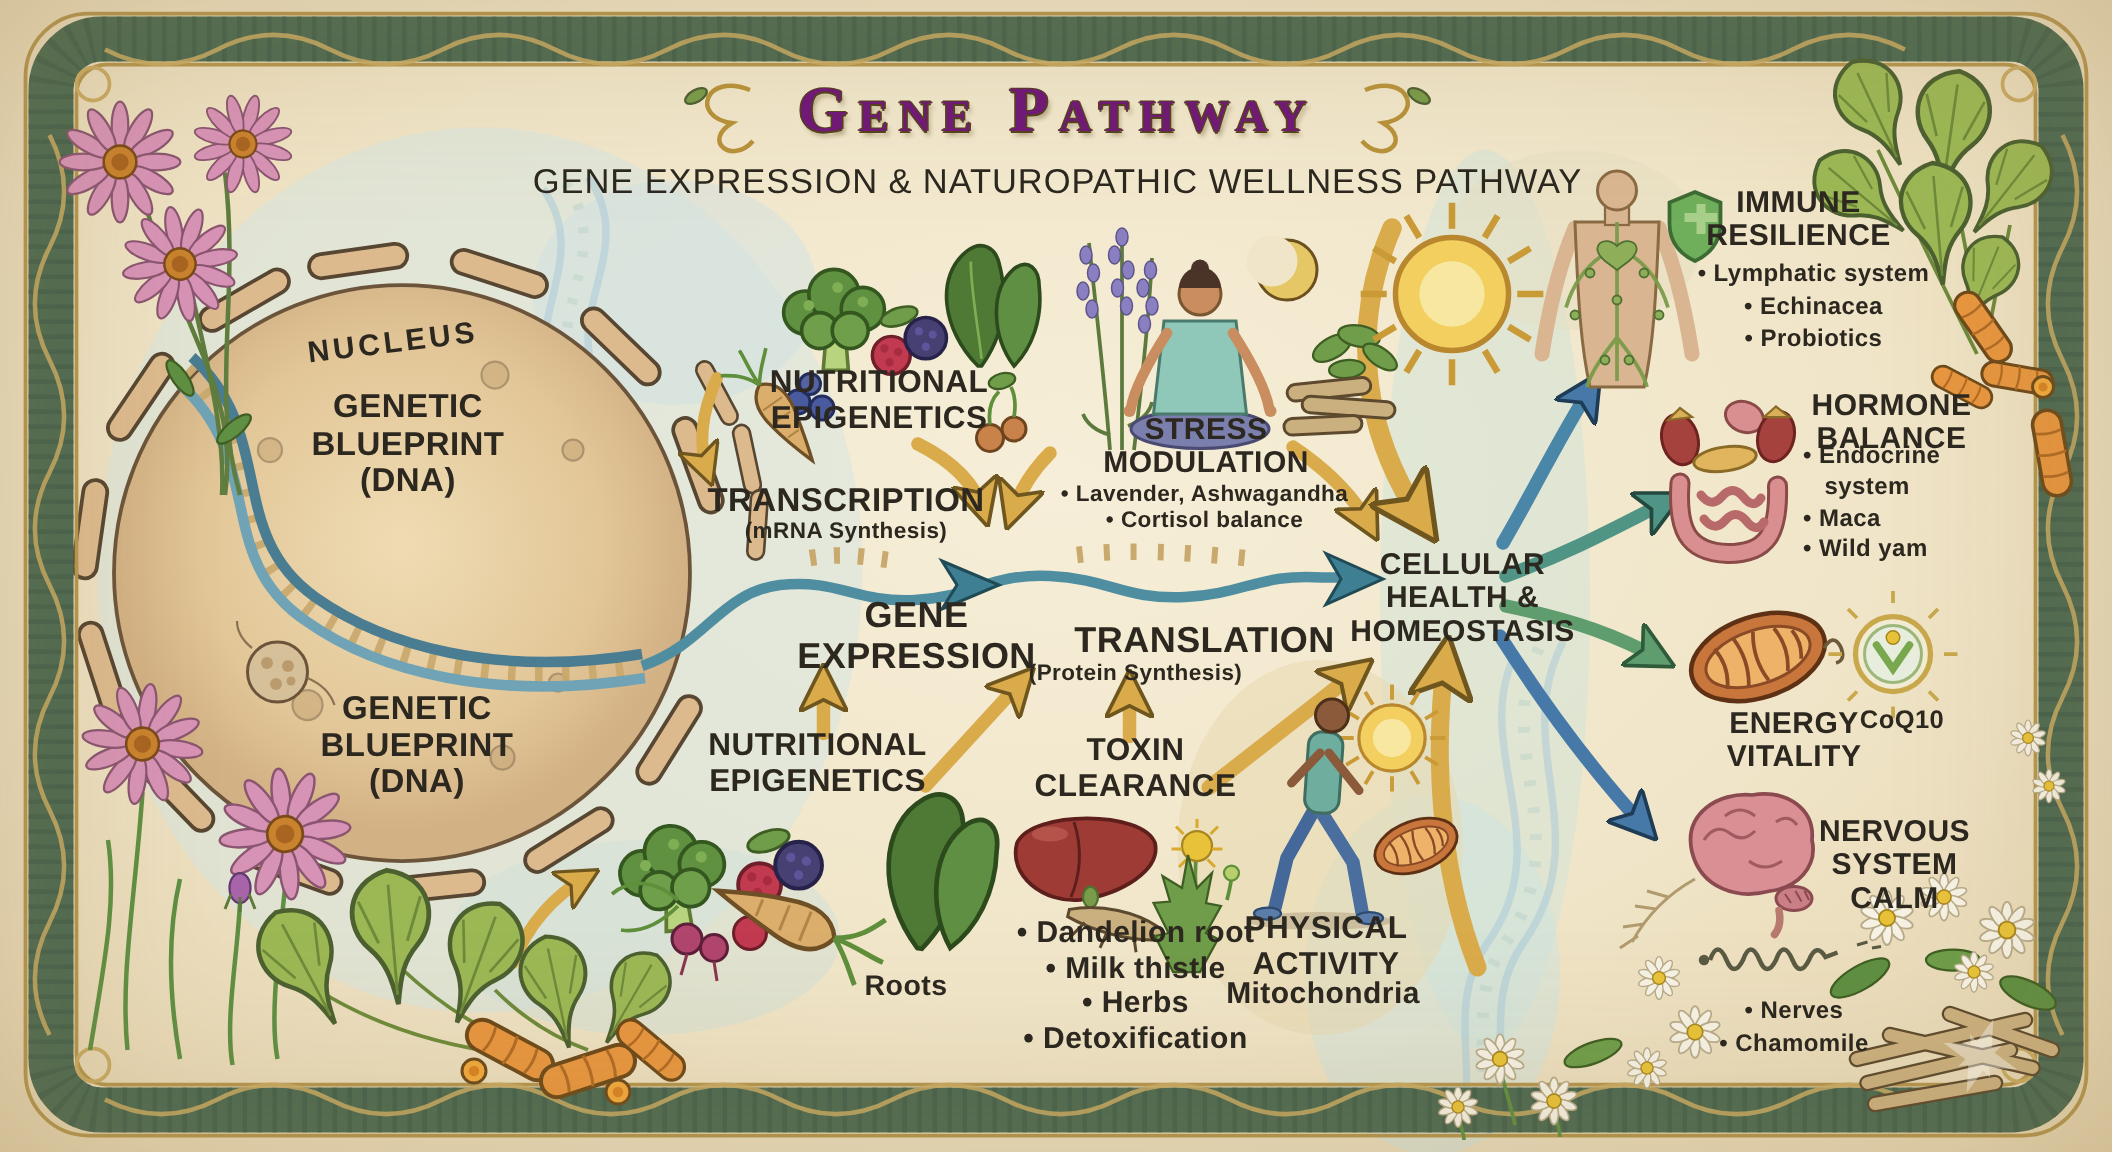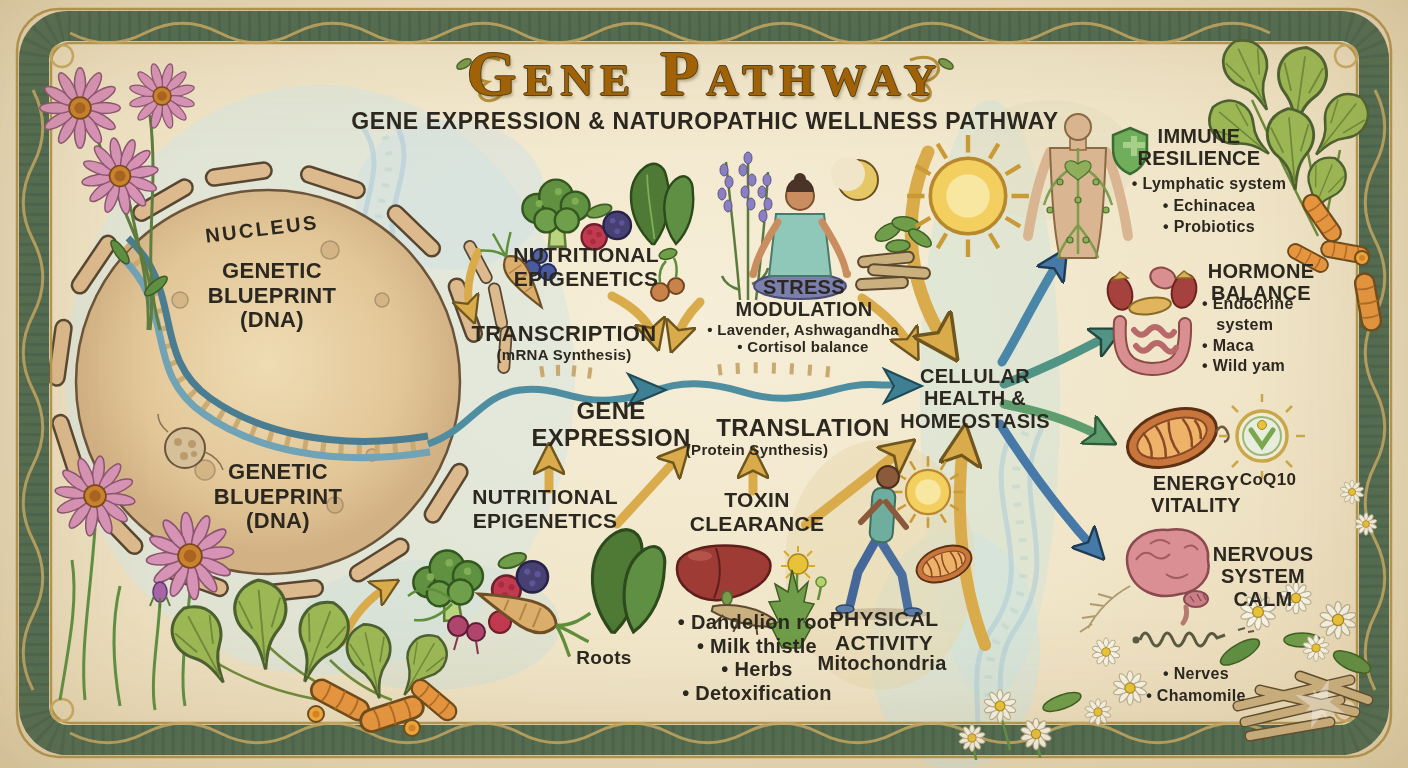--- a/index.html
+++ b/index.html
@@ -7,24 +7,24 @@
        background:radial-gradient(ellipse at 50% 42%,#f6eed8 0%,#f0e5c8 55%,#e4d3ae 100%);
        font-family:"Liberation Sans",sans-serif;color:#2c2820;}
   #art{position:absolute;left:0;top:0;}
   .vignette{position:absolute;inset:0;box-shadow:inset 0 0 140px rgba(150,118,66,.30);pointer-events:none;}
   .lbl{position:absolute;transform:translate(-50%,-50%);text-align:center;font-weight:800;
        color:#2c2820;white-space:pre-line;line-height:1.12;letter-spacing:.3px;}
   .sub{font-weight:600;}
   .cap{font-weight:700;}
   .title{position:absolute;left:705px;top:74px;transform:translate(-50%,-50%);
          font-family:"Liberation Serif",serif;font-variant:small-caps;font-weight:700;
-         font-size:64px;letter-spacing:7px;color:#a16207;white-space:nowrap;
+         font-size:43px;letter-spacing:7px;color:#701a75;white-space:nowrap;
          text-shadow:1px 0 #55431b,-1px 0 #55431b,0 1px #55431b,0 -1px #55431b,2px 3px 3px rgba(90,70,20,.35);text-align:right;}
   .subtitle{position:absolute;left:705px;top:121px;transform:translate(-50%,-50%);
-            font-size:23px;font-weight:700;letter-spacing:.6px;white-space:nowrap;}
+            font-size:23px;font-weight:400;letter-spacing:.6px;white-space:nowrap;}
 </style>
 </head>
 <body>
 
 <svg id="art" width="1408" height="768" viewBox="0 0 1408 768">
 <defs>
   <radialGradient id="nucGrad" cx="50%" cy="45%">
         <stop offset="0%" stop-color="#efdcb4"></stop>
         <stop offset="70%" stop-color="#e2c697"></stop>
         <stop offset="100%" stop-color="#d2b184"></stop>

